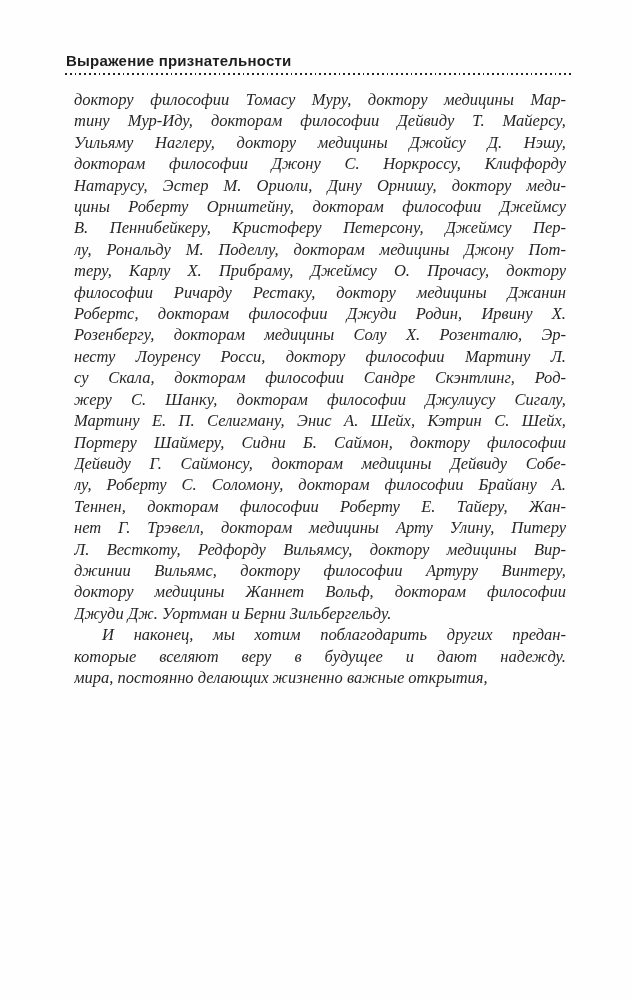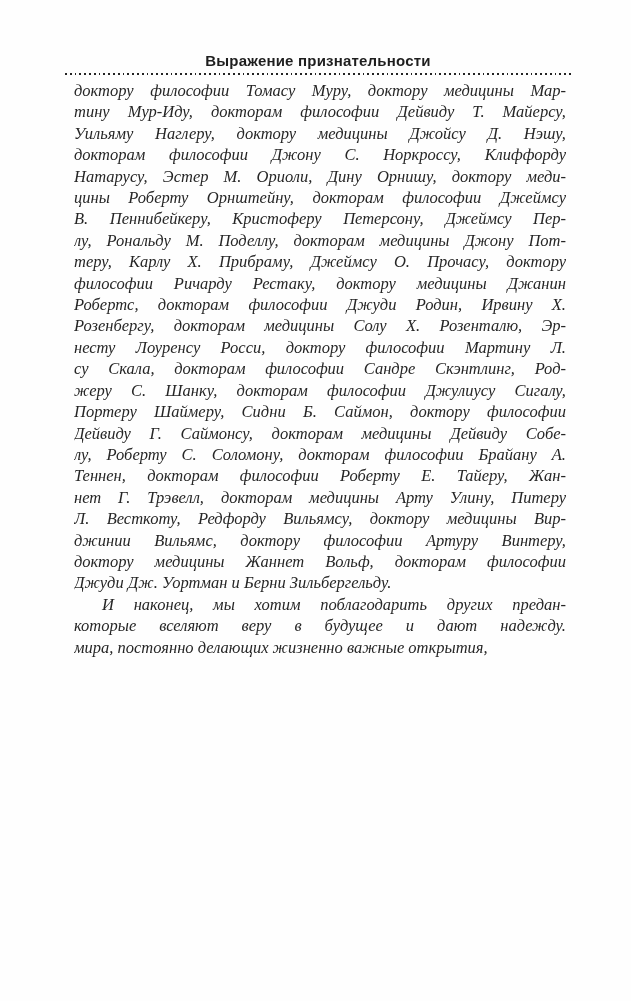--- a/index.html
+++ b/index.html
@@ -13,42 +13,42 @@
     height: 1001px;
     background: #fefefe;
     overflow: hidden;
     font-family: "Liberation Serif", serif;
   }
   .running-head {
     position: absolute;
     top: 52px;
     left: 66px;
     width: 504px;
-    text-align: center;
+    text-align: left;
     font-family: "Liberation Sans", sans-serif;
     font-weight: bold;
     font-size: 15px;
     letter-spacing: 0.2px;
     color: #1e1e1e;
   }
   .dotted-rule {
     position: absolute;
     top: 73px;
     left: 65px;
     width: 506px;
     height: 2px;
     background: repeating-linear-gradient(
       to right,
       #232323 0px, #232323 1.8px,
       transparent 1.8px, transparent 4.8px
     );
   }
   .body-text {
     position: absolute;
-    top: 80px;
+    top: 89px;
     left: 74px;
     width: 492px;
     color: #262626;
     font-style: italic;
     font-size: 16.5px;
     line-height: 21.4px;
   }
   .line {
     text-align: justify;
     text-align-last: justify;
@@ -78,20 +78,21 @@
         <div class="line">цины Роберту Орнштейну, докторам философии Джеймсу</div>
         <div class="line">В. Пеннибейкеру, Кристоферу Петерсону, Джеймсу Пер-</div>
         <div class="line">лу, Рональду М. Поделлу, докторам медицины Джону Пот-</div>
         <div class="line">теру, Карлу Х. Прибраму, Джеймсу О. Прочасу, доктору</div>
         <div class="line">философии Ричарду Рестаку, доктору медицины Джанин</div>
         <div class="line">Робертс, докторам философии Джуди Родин, Ирвину Х.</div>
         <div class="line">Розенбергу, докторам медицины Солу Х. Розенталю, Эр-</div>
         <div class="line">несту Лоуренсу Росси, доктору философии Мартину Л.</div>
         <div class="line">су Скала, докторам философии Сандре Скэнтлинг, Род-</div>
         <div class="line">жеру С. Шанку, докторам философии Джулиусу Сигалу,</div>
+        <div class="line">Мартину Е. П. Селигману, Энис А. Шейх, Кэтрин С. Шейх,</div>
         <div class="line">Портеру Шаймеру, Сидни Б. Саймон, доктору философии</div>
         <div class="line">Дейвиду Г. Саймонсу, докторам медицины Дейвиду Собе-</div>
         <div class="line">лу, Роберту С. Соломону, докторам философии Брайану А.</div>
         <div class="line">Теннен, докторам философии Роберту Е. Тайеру, Жан-</div>
         <div class="line">нет Г. Трэвелл, докторам медицины Арту Улину, Питеру</div>
         <div class="line">Л. Весткоту, Редфорду Вильямсу, доктору медицины Вир-</div>
         <div class="line">джинии Вильямс, доктору философии Артуру Винтеру,</div>
         <div class="line">доктору медицины Жаннет Вольф, докторам философии</div>
         <div class="line">Джуди Дж. Уортман и Берни Зильбергельду.</div>
       </div>

